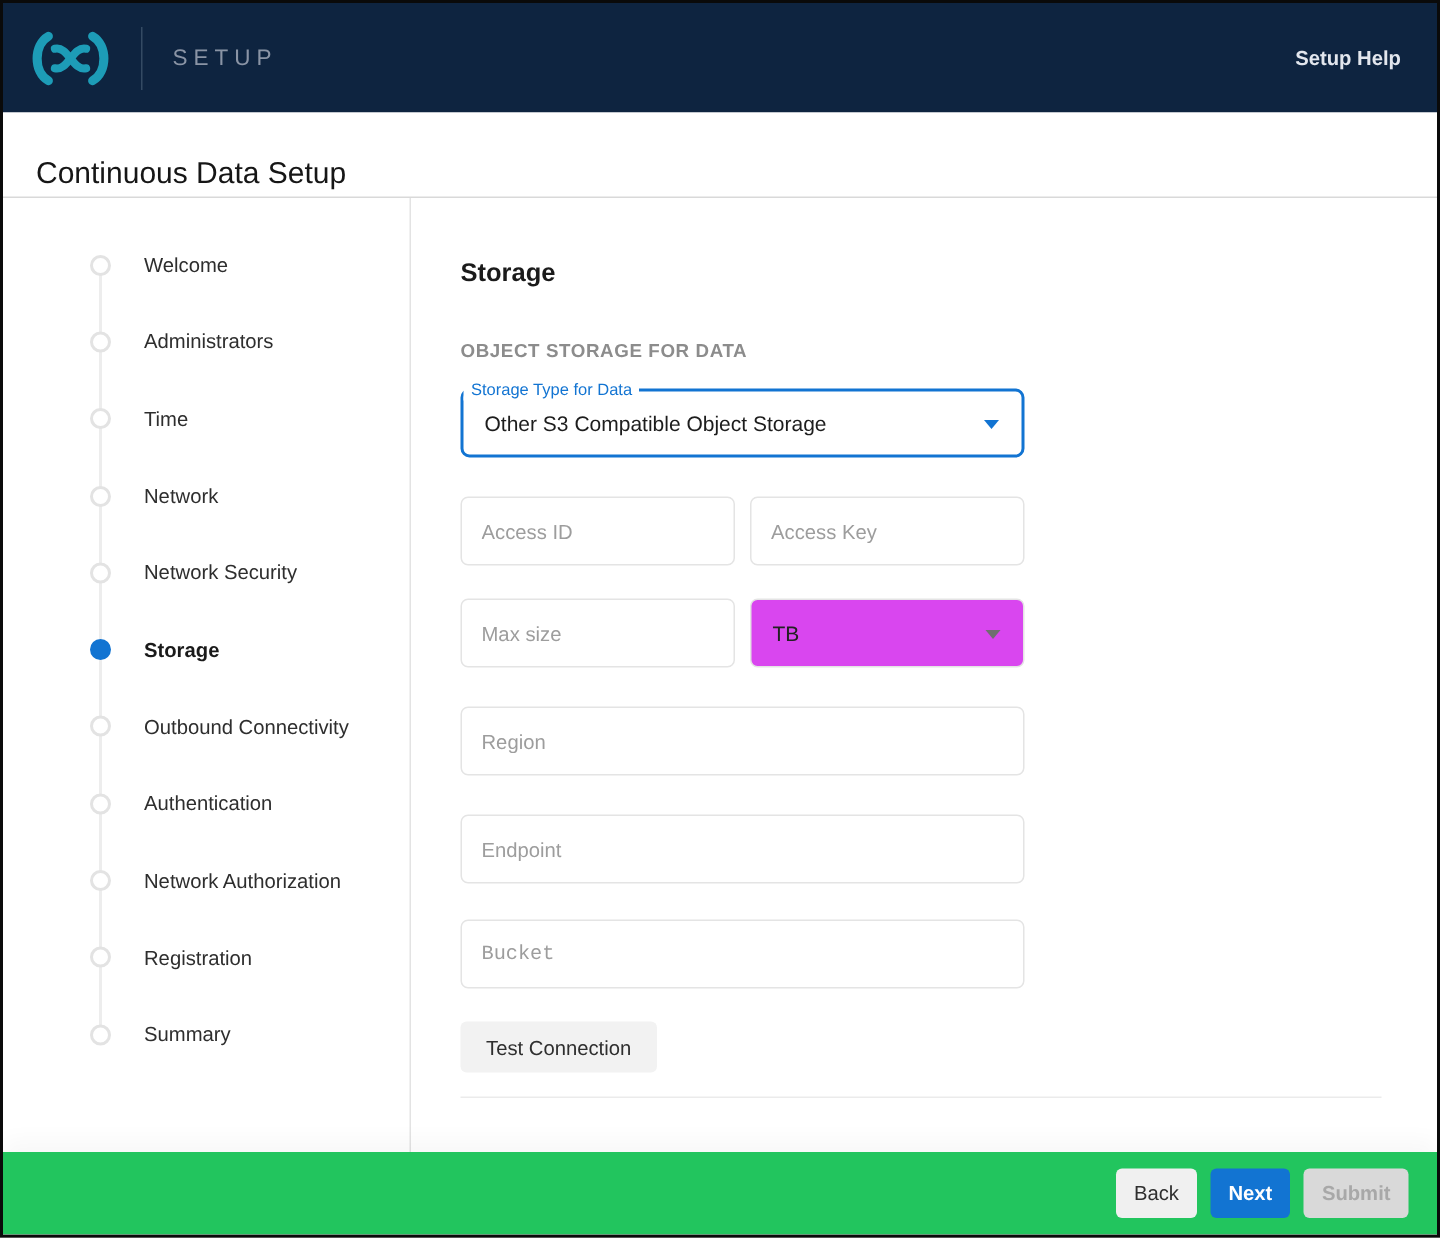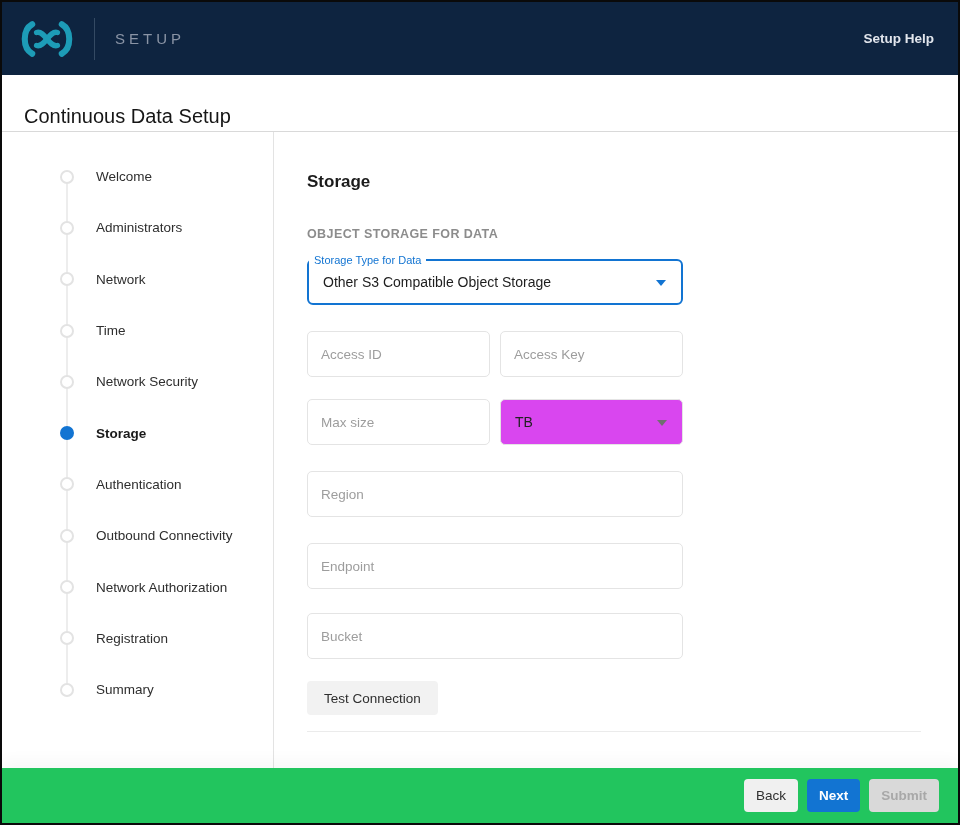--- a/index.html
+++ b/index.html
@@ -91,21 +91,21 @@
   .input {
     height: 46px; border: 1px solid #e4e4e4; border-radius: 5px;
     font-size: 13.5px; font-family: inherit; color: #222;
     padding: 0 13px; background: #fff; outline: none; display: block;
   }
   .input::placeholder { color: #9d9d9d; opacity: 1; }
   .input.half { width: 183px; }
   .input.full { width: 376px; }
   .mt-region { margin-top: 26px; }
   .mt-endpoint { margin-top: 26px; }
-  .mt-bucket { margin-top: 24px; }
+  .mt-bucket { margin-top: 24px; font-family: Liberation Mono, monospace; }
 
   .select-plain {
     position: relative; width: 183px; height: 46px;
     border: 1px solid #e4e4e4; border-radius: 5px;
     display: flex; align-items: center; padding: 0 14px;
     cursor: pointer; background: #d946ef;
   }
   .select-plain-value { font-size: 14px; color: #222; }
 
   .test-btn {
@@ -165,41 +165,41 @@
         <li class="step">
           <span class="dot"></span>
           <span class="step-label">Welcome</span>
         </li>
         <li class="step">
           <span class="dot"></span>
           <span class="step-label">Administrators</span>
         </li>
         <li class="step">
           <span class="dot"></span>
+          <span class="step-label">Time</span>
+        </li>
+        <li class="step">
+          <span class="dot"></span>
           <span class="step-label">Network</span>
         </li>
         <li class="step">
           <span class="dot"></span>
-          <span class="step-label">Time</span>
-        </li>
-        <li class="step">
-          <span class="dot"></span>
           <span class="step-label">Network Security</span>
         </li>
         <li class="step active">
           <span class="dot"></span>
           <span class="step-label">Storage</span>
         </li>
         <li class="step">
           <span class="dot"></span>
+          <span class="step-label">Outbound Connectivity</span>
+        </li>
+        <li class="step">
+          <span class="dot"></span>
           <span class="step-label">Authentication</span>
-        </li>
-        <li class="step">
-          <span class="dot"></span>
-          <span class="step-label">Outbound Connectivity</span>
         </li>
         <li class="step">
           <span class="dot"></span>
           <span class="step-label">Network Authorization</span>
         </li>
         <li class="step">
           <span class="dot"></span>
           <span class="step-label">Registration</span>
         </li>
         <li class="step">

